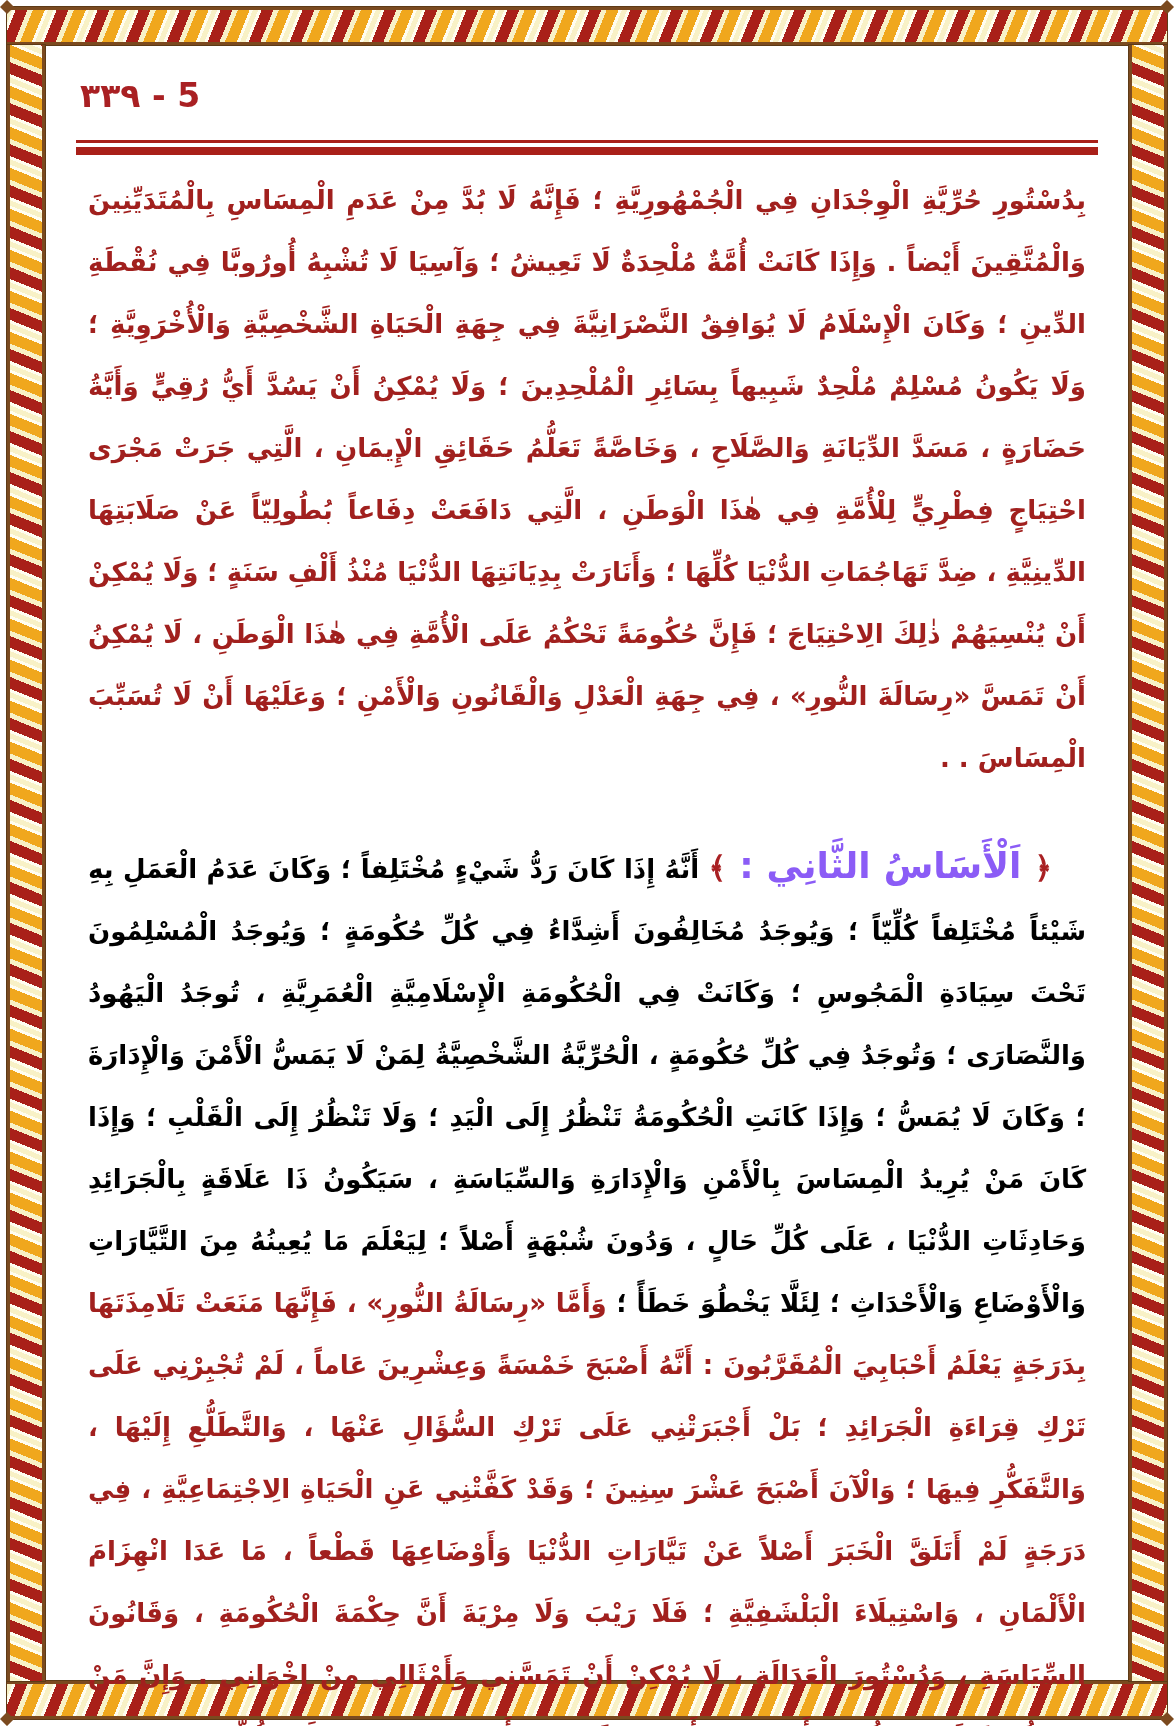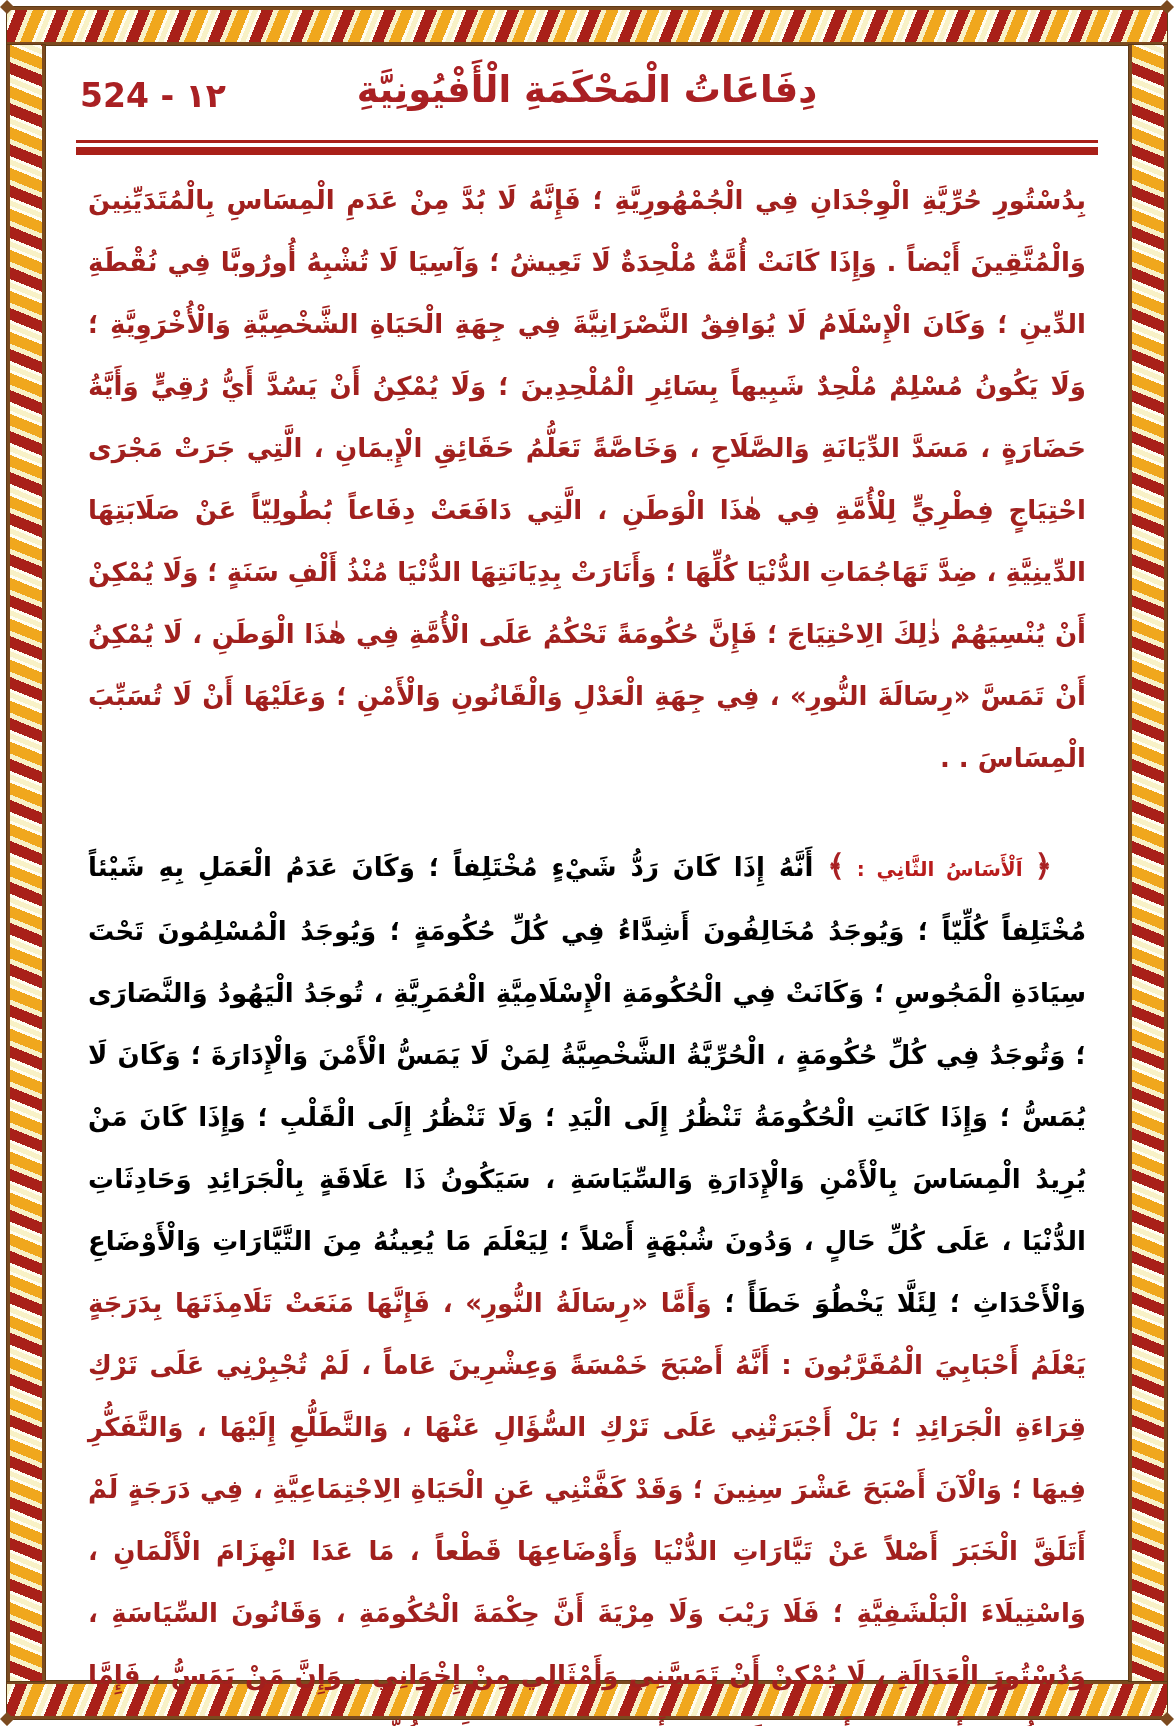--- a/index.html
+++ b/index.html
@@ -82,44 +82,43 @@
     line-height: 62px;
     text-align: justify;
     text-justify: inter-word;
     color: #000;
   }
   p { margin: 12px; }
   .para-1 { color: #a1201e; }
   .para-2 { margin-top: 46px; text-indent: 34px; color: #000; }
   .red-text { color: #a1201e; }
   .section-heading {
-    color: #b91c1c;
-    font-size: 20px;
+    color: #8b5cf6;
+    font-size: 36px;
   }
   .ornament { color: #a92023; font-size: 30px; }
 </style>
 </head>
 <body>
 
 <div class="page">
 
   <div class="frame frame-h frame-top"></div>
   <div class="frame frame-h frame-bottom"></div>
   <div class="frame frame-v frame-left"></div>
   <div class="frame frame-v frame-right"></div>
   <div class="corner corner-tl"></div>
   <div class="corner corner-tr"></div>
   <div class="corner corner-bl"></div>
   <div class="corner corner-br"></div>
 
   <div class="content">
 
     <div class="header">
-      <div class="page-title">دِفَاعَاتُ الْمَحْكَمَةِ الْأَفْيُونِيَّةِ</div>
-      <div class="page-number">١٢ - 524</div>
+      <div class="page-number">5 - ٣٣٩</div>
     </div>
 
     <div class="header-rule"></div>
 
     <div class="body-text">
 
       <p class="para-1">بِدُسْتُورِ حُرِّيَّةِ الْوِجْدَانِ فِي الْجُمْهُورِيَّةِ ؛ فَإِنَّهُ لَا بُدَّ مِنْ عَدَمِ الْمِسَاسِ بِالْمُتَدَيِّنِينَ وَالْمُتَّقِينَ أَيْضاً . وَإِذَا كَانَتْ أُمَّةٌ مُلْحِدَةٌ لَا تَعِيشُ ؛ وَآسِيَا لَا تُشْبِهُ أُورُوبَّا فِي نُقْطَةِ الدِّينِ ؛ وَكَانَ الْإِسْلَامُ لَا يُوَافِقُ النَّصْرَانِيَّةَ فِي جِهَةِ الْحَيَاةِ الشَّخْصِيَّةِ وَالْأُخْرَوِيَّةِ ؛ وَلَا يَكُونُ مُسْلِمٌ مُلْحِدٌ شَبِيهاً بِسَائِرِ الْمُلْحِدِينَ ؛ وَلَا يُمْكِنُ أَنْ يَسُدَّ أَيُّ رُقِيٍّ وَأَيَّةُ حَضَارَةٍ ، مَسَدَّ الدِّيَانَةِ وَالصَّلَاحِ ، وَخَاصَّةً تَعَلُّمُ حَقَائِقِ الْإِيمَانِ ، الَّتِي جَرَتْ مَجْرَى احْتِيَاجٍ فِطْرِيٍّ لِلْأُمَّةِ فِي هٰذَا الْوَطَنِ ، الَّتِي دَافَعَتْ دِفَاعاً بُطُولِيّاً عَنْ صَلَابَتِهَا الدِّينِيَّةِ ، ضِدَّ تَهَاجُمَاتِ الدُّنْيَا كُلِّهَا ؛ وَأَنَارَتْ بِدِيَانَتِهَا الدُّنْيَا مُنْذُ أَلْفِ سَنَةٍ ؛ وَلَا يُمْكِنْ أَنْ يُنْسِيَهُمْ ذٰلِكَ الِاحْتِيَاجَ ؛ فَإِنَّ حُكُومَةً تَحْكُمُ عَلَى الْأُمَّةِ فِي هٰذَا الْوَطَنِ ، لَا يُمْكِنُ أَنْ تَمَسَّ «رِسَالَةَ النُّورِ» ، فِي جِهَةِ الْعَدْلِ وَالْقَانُونِ وَالْأَمْنِ ؛ وَعَلَيْهَا أَنْ لَا تُسَبِّبَ الْمِسَاسَ . .</p>
 
       <p class="para-2"><span class="ornament">﴿</span><span class="section-heading"> اَلْأَسَاسُ الثَّانِي : </span><span class="ornament">﴾</span><span> أَنَّهُ إِذَا كَانَ رَدُّ شَيْءٍ مُخْتَلِفاً ؛ وَكَانَ عَدَمُ الْعَمَلِ بِهِ شَيْئاً مُخْتَلِفاً كُلِّيّاً ؛ وَيُوجَدُ مُخَالِفُونَ أَشِدَّاءُ فِي كُلِّ حُكُومَةٍ ؛ وَيُوجَدُ الْمُسْلِمُونَ تَحْتَ سِيَادَةِ الْمَجُوسِ ؛ وَكَانَتْ فِي الْحُكُومَةِ الْإِسْلَامِيَّةِ الْعُمَرِيَّةِ ، تُوجَدُ الْيَهُودُ وَالنَّصَارَى ؛ وَتُوجَدُ فِي كُلِّ حُكُومَةٍ ، الْحُرِّيَّةُ الشَّخْصِيَّةُ لِمَنْ لَا يَمَسُّ الْأَمْنَ وَالْإِدَارَةَ ؛ وَكَانَ لَا يُمَسُّ ؛ وَإِذَا كَانَتِ الْحُكُومَةُ تَنْظُرُ إِلَى الْيَدِ ؛ وَلَا تَنْظُرُ إِلَى الْقَلْبِ ؛ وَإِذَا كَانَ مَنْ يُرِيدُ الْمِسَاسَ بِالْأَمْنِ وَالْإِدَارَةِ وَالسِّيَاسَةِ ، سَيَكُونُ ذَا عَلَاقَةٍ بِالْجَرَائِدِ وَحَادِثَاتِ الدُّنْيَا ، عَلَى كُلِّ حَالٍ ، وَدُونَ شُبْهَةٍ أَصْلاً ؛ لِيَعْلَمَ مَا يُعِينُهُ مِنَ التَّيَّارَاتِ وَالْأَوْضَاعِ وَالْأَحْدَاثِ ؛ لِئَلَّا يَخْطُوَ خَطَأً ؛ </span><span class="red-text">وَأَمَّا «رِسَالَةُ النُّورِ» ، فَإِنَّهَا مَنَعَتْ تَلَامِذَتَهَا بِدَرَجَةٍ يَعْلَمُ أَحْبَابِيَ الْمُقَرَّبُونَ : أَنَّهُ أَصْبَحَ خَمْسَةً وَعِشْرِينَ عَاماً ، لَمْ تُجْبِرْنِي عَلَى تَرْكِ قِرَاءَةِ الْجَرَائِدِ ؛ بَلْ أَجْبَرَتْنِي عَلَى تَرْكِ السُّؤَالِ عَنْهَا ، وَالتَّطَلُّعِ إِلَيْهَا ، وَالتَّفَكُّرِ فِيهَا ؛ وَالْآنَ أَصْبَحَ عَشْرَ سِنِينَ ؛ وَقَدْ كَفَّتْنِي عَنِ الْحَيَاةِ الِاجْتِمَاعِيَّةِ ، فِي دَرَجَةٍ لَمْ أَتَلَقَّ الْخَبَرَ أَصْلاً عَنْ تَيَّارَاتِ الدُّنْيَا وَأَوْضَاعِهَا قَطْعاً ، مَا عَدَا انْهِزَامَ الْأَلْمَانِ ، وَاسْتِيلَاءَ الْبَلْشَفِيَّةِ ؛ فَلَا رَيْبَ وَلَا مِرْيَةَ أَنَّ حِكْمَةَ الْحُكُومَةِ ، وَقَانُونَ السِّيَاسَةِ ، وَدُسْتُورَ الْعَدَالَةِ ، لَا يُمْكِنْ أَنْ تَمَسَّنِي وَأَمْثَالِي مِنْ إِخْوَانِي . وَإِنَّ مَنْ يَمَسُّ ، فَإِمَّا يَمَسُّ مِنْ أَوْهَامِهِ ، أَوْ مِنْ غَرَضِهِ ، أَوْ مِنْ عِنَادِهِ ، عَلَى كُلِّ حَالٍ . .</span></p>
 

